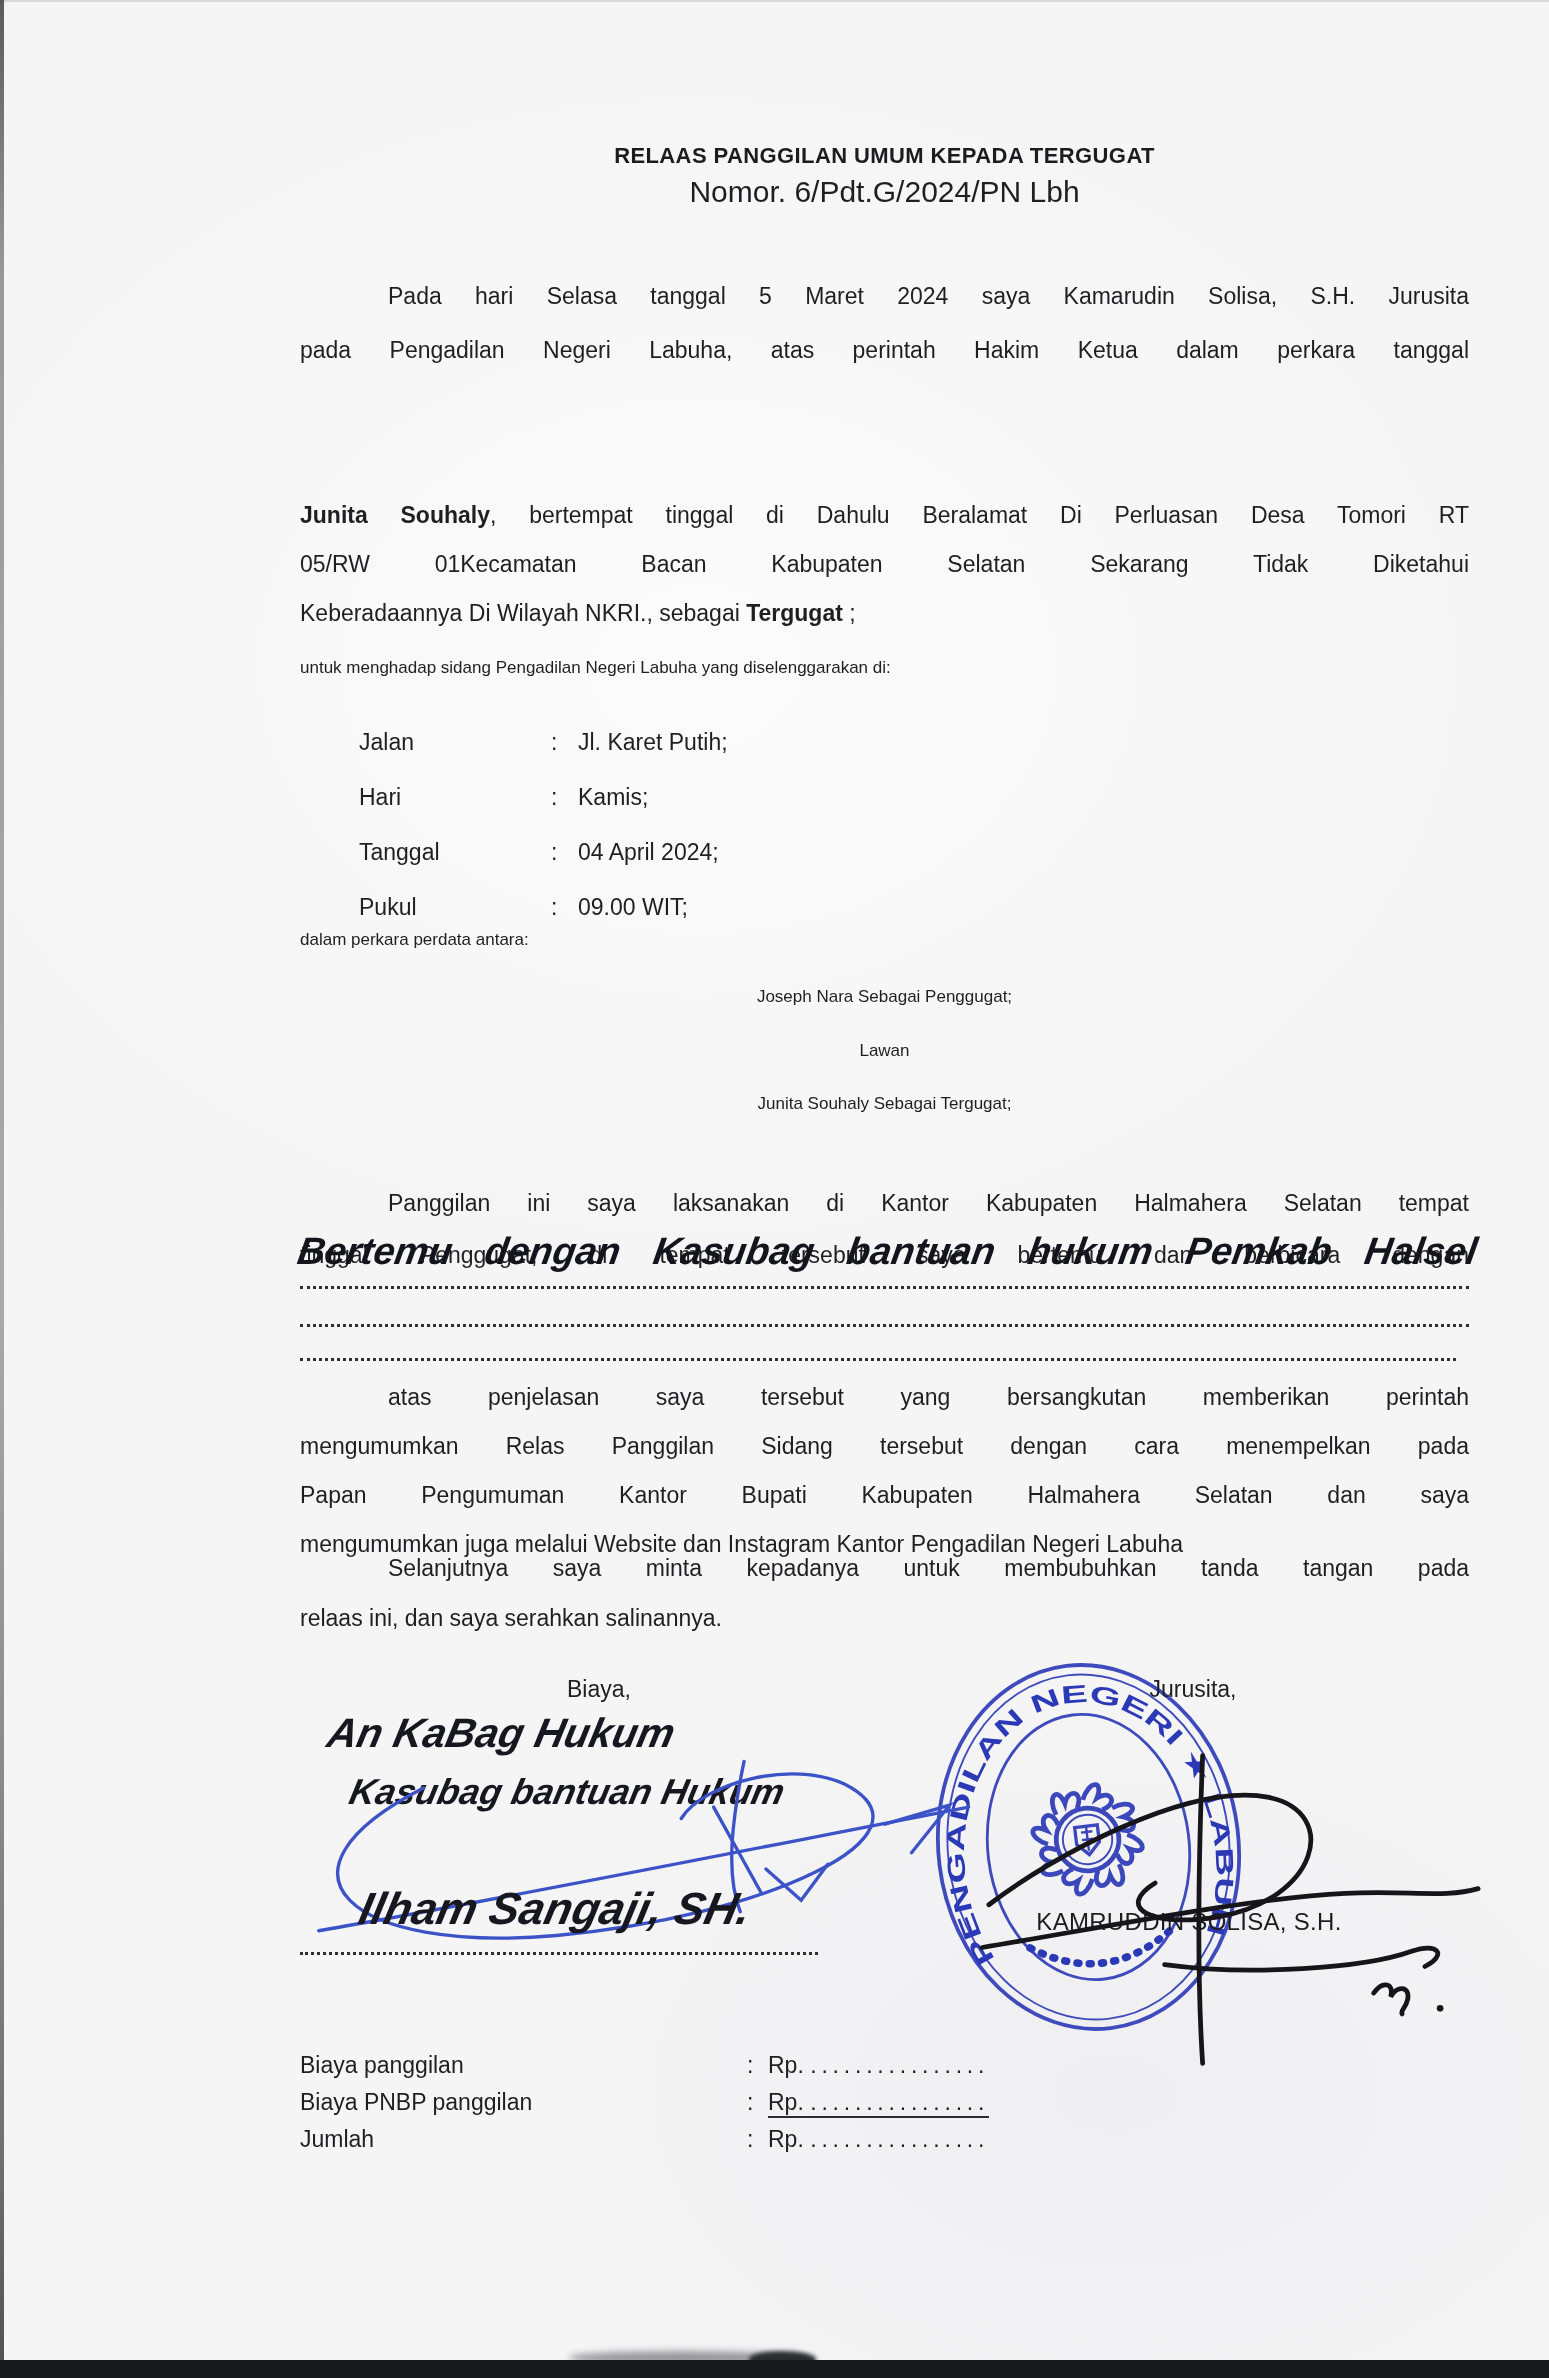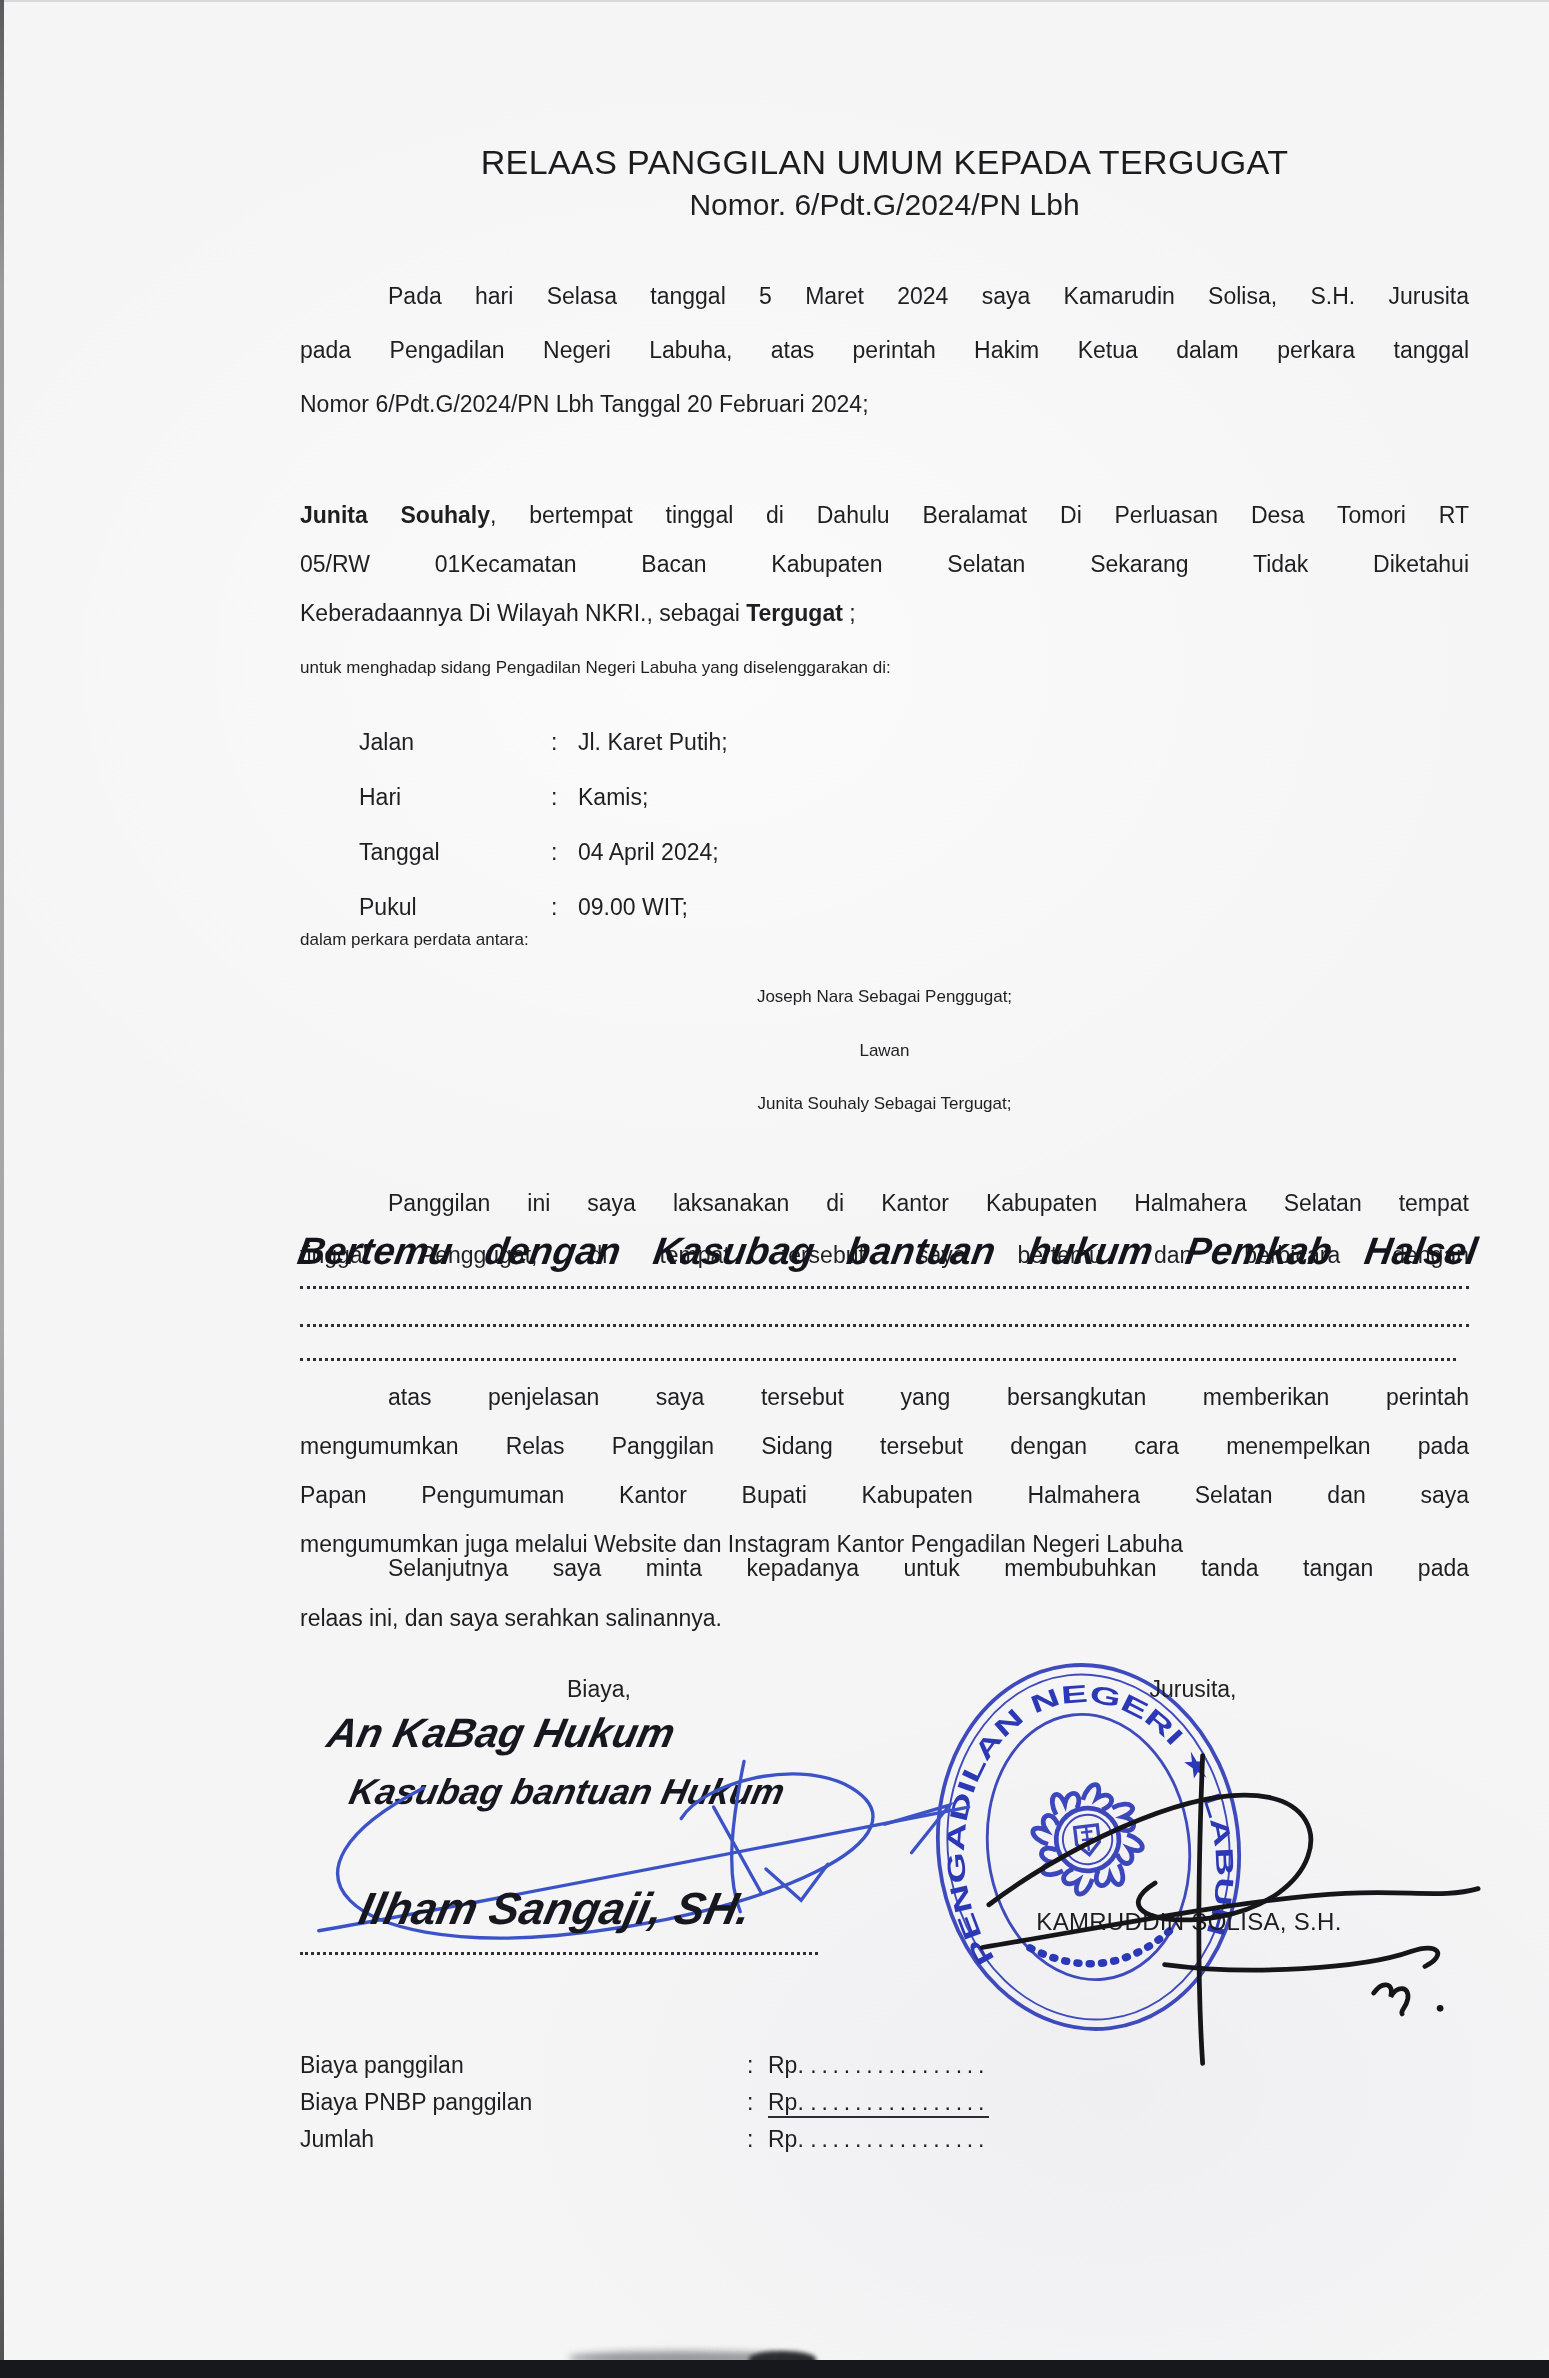--- a/index.html
+++ b/index.html
@@ -13,21 +13,21 @@
   }
   .blk{position:absolute;left:300px;width:1169px;}
   .center{text-align:center;}
   .p{font-size:23px;line-height:54px;text-align:justify;color:#1f1f22;}
   .lh52{line-height:49px;}
   .lh53{line-height:50px;}
   .lh55{line-height:52px;}
   .jl{text-align:justify;text-align-last:justify;}
   .indent{text-indent:88px;}
   .bold{font-weight:bold;}
-  .title{font-size:34px;font-weight:normal;color:#1c1c1f;letter-spacing:0.4px;}
+  .title{font-size:22px;font-weight:bold;color:#1c1c1f;letter-spacing:0.4px;}
   .number{font-size:30px;margin-top:5.7px;color:#1f1f22;}
   .line{font-size:17px;color:#1f1f22;}
   
   .srow{font-size:23px;line-height:55px;color:#1f1f22;}
   .slabel{display:inline-block;margin-left:59px;width:192px;}
   .scolon{display:inline-block;width:27px;}
   
   .dotline{position:absolute;left:300px;width:1169px;border-top:3.8px dotted #2e2e34;height:0;}
   
   .hand{font-style:italic;font-weight:bold;color:#17171f;white-space:nowrap;transform:skewX(-12deg);}
@@ -66,21 +66,20 @@
 <div class="page">
 
   <div class="blk center" style="top:143px;">
     <div class="title">RELAAS PANGGILAN UMUM KEPADA TERGUGAT</div>
     <div class="number">Nomor. 6/Pdt.G/2024/PN Lbh</div>
   </div>
 
   <div class="blk p" style="top:269px;">
     <div class="jl indent">Pada hari Selasa tanggal 5 Maret 2024 saya Kamarudin Solisa, S.H. Jurusita</div>
     <div class="jl">pada Pengadilan Negeri Labuha, atas perintah Hakim Ketua dalam perkara tanggal</div>
-    <div>Nomor 6/Pdt.G/2024/PN Lbh Tanggal 20 Februari 2024;</div>
   </div>
 
   <div class="blk p lh52" style="top:491px;">
     <div class="jl"><span class="bold">Junita Souhaly</span><span>, bertempat tinggal di Dahulu Beralamat Di Perluasan Desa Tomori RT</span></div>
     <div class="jl">05/RW 01Kecamatan Bacan Kabupaten Selatan Sekarang Tidak Diketahui</div>
     <div><span>Keberadaannya Di Wilayah NKRI., sebagai </span><span class="bold">Tergugat</span><span> ;</span></div>
   </div>
 
   <div class="blk line" style="top:658px;">untuk menghadap sidang Pengadilan Negeri Labuha yang diselenggarakan di:</div>
 

